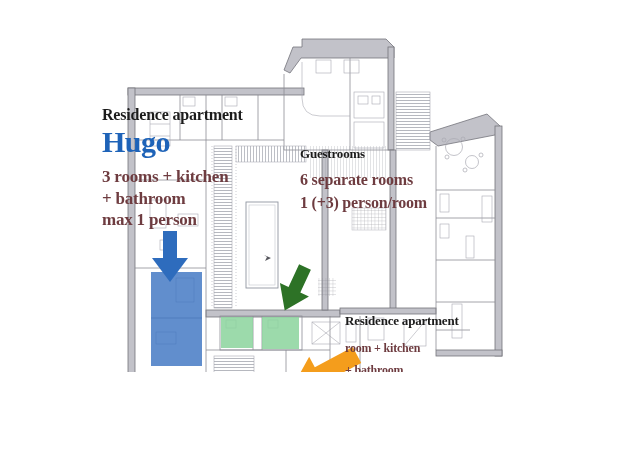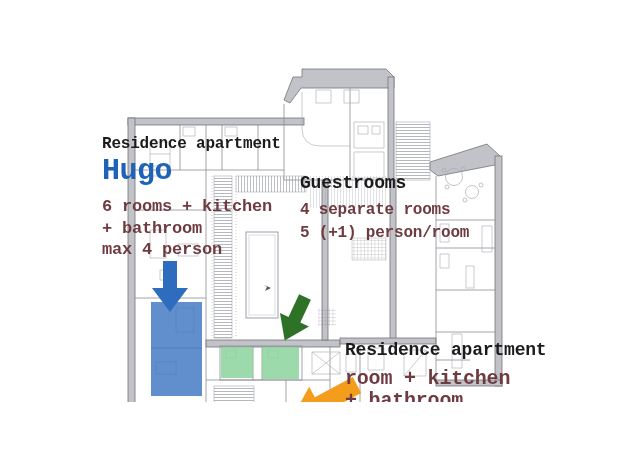--- a/index.html
+++ b/index.html
@@ -1,38 +1,37 @@
 <!DOCTYPE html>
 <html style="--label-black: #1b1b1b; --detail-maroon: #6e3c40; --hugo-blue: #1e63b8; --alvar-green: #1e7224; --henrik-orange: #f79b1d;"><head>
 <meta charset="utf-8">
 <style>
   html,body{margin:0;padding:0;background:#ffffff;}
   #stage{
     position:relative;width:618px;height:372px;background:#ffffff;overflow:hidden;
-    font-family:Liberation Mono, monospace;
-    margin-top:30px;
+    font-family:Liberation Serif, serif;
   }
   #plan-svg{position:absolute;left:0;top:0;}
   .label{position:absolute;white-space:nowrap;}
   .cat{
     font-size:16px;font-weight:700;color:var(--label-black,#1b1b1b);
     letter-spacing:-0.2px;line-height:21px;
   }
-  .cat.sm{font-size:18px;line-height:19px;}
+  .cat.sm{font-size:13px;line-height:19px;}
   .big{font-weight:700;letter-spacing:-0.5px;line-height:33px;font-size:30px;}
   .big.hugo{color:var(--hugo-blue,#1e63b8);}
   .big.alvar{color:var(--alvar-green,#1e7224);font-size:29px;line-height:32px;}
   .big.henrik{color:var(--henrik-orange,#f79b1d);line-height:33px;}
   .det{
     font-weight:700;color:var(--detail-maroon,#6e3c40);
     letter-spacing:-0.2px;
   }
   .det.hugo{font-size:17px;line-height:21.5px;margin-top:8px;}
   .det.alvar{font-size:16px;line-height:22.5px;margin-top:6px;}
-  .det.henrik{font-size:20px;line-height:21.5px;margin-top:8px;}
+  .det.henrik{font-size:12px;line-height:21.5px;margin-top:8px;}
 </style>
 </head>
 <body>
 
 <div id="stage">
 
   <svg id="plan-svg" width="618" height="455" viewBox="0 0 618 455" xmlns="http://www.w3.org/2000/svg">
     <defs>
       <pattern id="hH" width="4" height="3" patternUnits="userSpaceOnUse">
         <path d="M0 1.5 H4" stroke="#979aa3" stroke-width="0.7"></path>
@@ -158,31 +157,31 @@
     </g>
     <g transform="translate(357,355) rotate(62)">
       <polygon points="-9,0 9,0 9,43 21,43 0,75 -21,43 -9,43" fill="#f49d1c"></polygon>
     </g>
   </svg>
 
   <div class="label" style="left:102px;top:104px;">
     <div class="cat">Residence apartment</div>
     <div class="big hugo">Hugo</div>
     <div class="det hugo">
-      <div>6 rooms + kitchen</div>
+      <div>3 rooms + kitchen</div>
       <div>+ bathroom</div>
-      <div>max 4 person</div>
+      <div>max 1 person</div>
     </div>
   </div>
 
   <div class="label" style="left:300px;top:144px;">
     <div class="cat sm">Guestrooms</div>
     <div class="det alvar">
-      <div>4 separate rooms</div>
-      <div>5 (+1) person/room</div>
+      <div>6 separate rooms</div>
+      <div>1 (+3) person/room</div>
     </div>
   </div>
 
   <div class="label" style="left:345px;top:311px;">
     <div class="cat sm">Residence apartment</div>
     <div class="det henrik">
       <div>room + kitchen</div>
       <div>+ bathroom</div>
     </div>
   </div>

